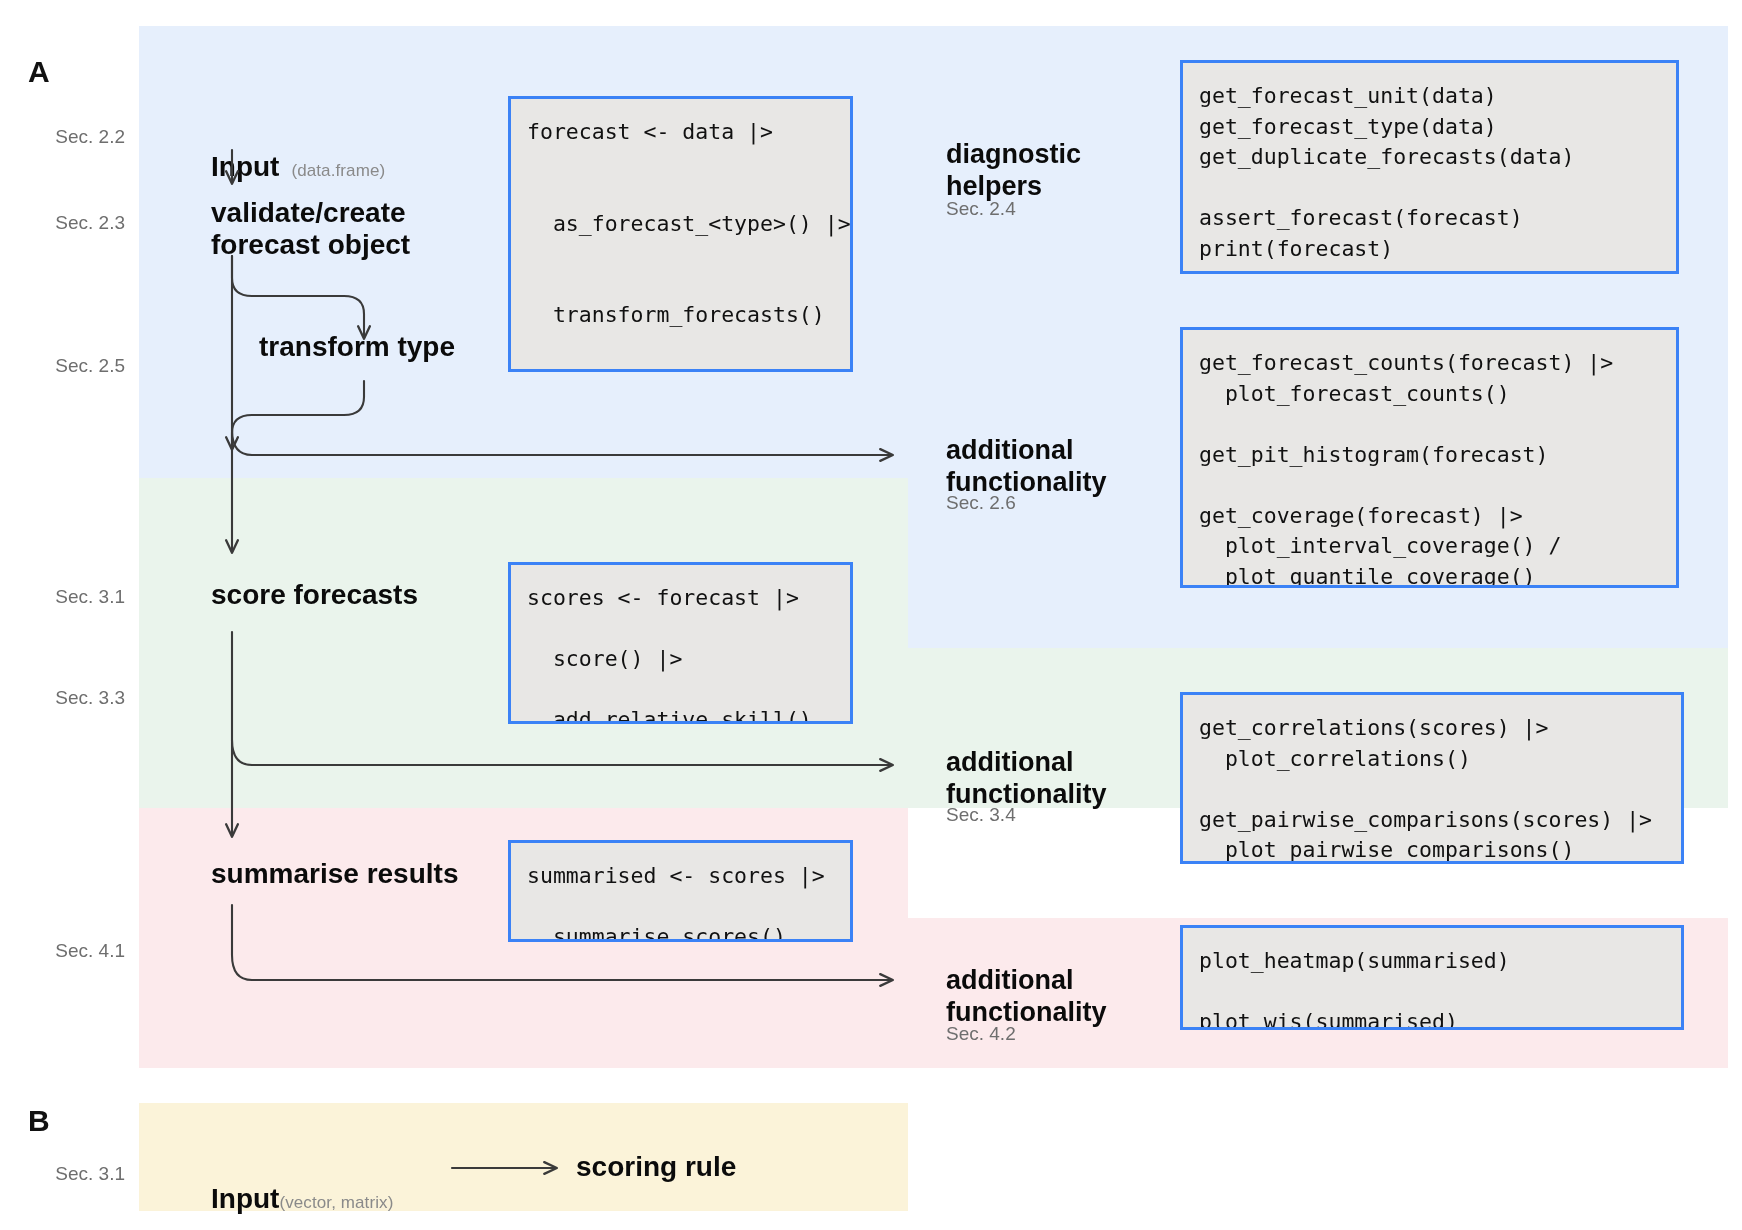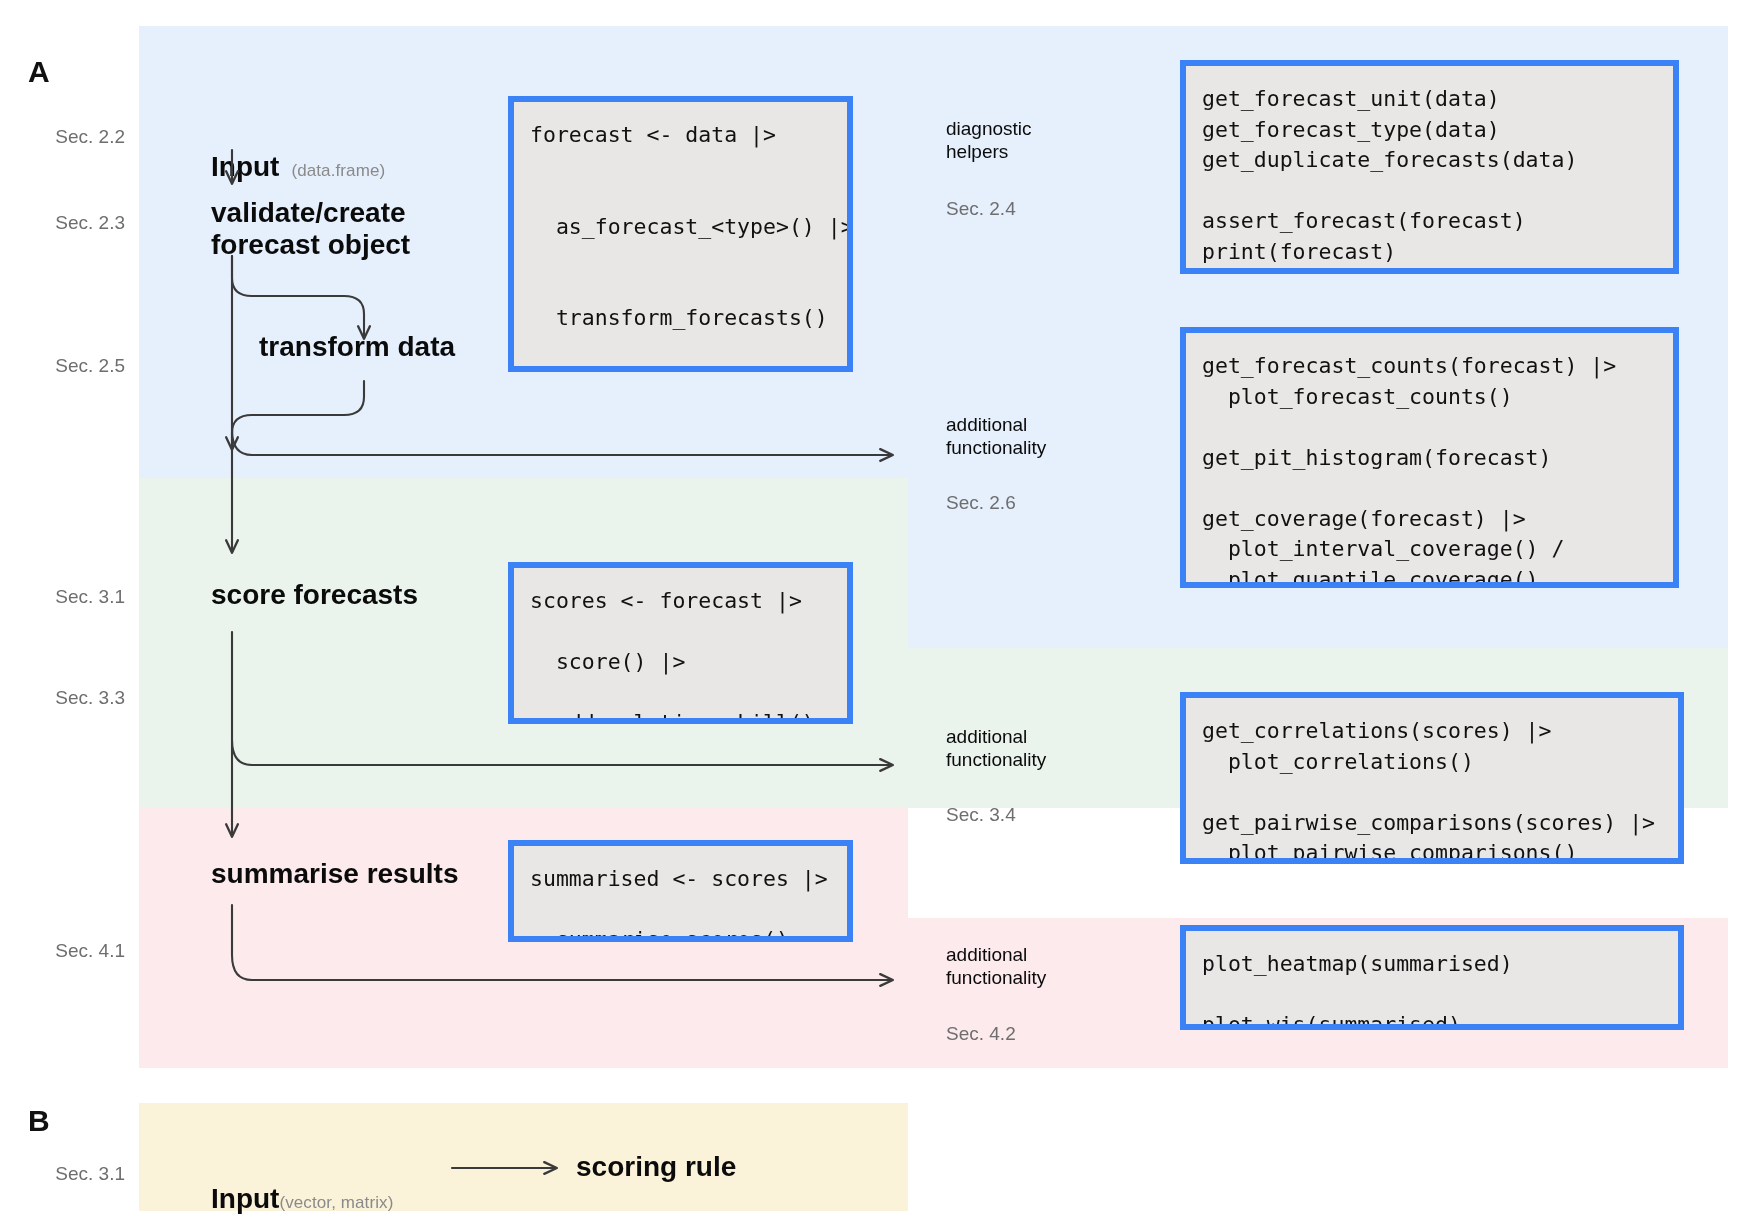--- a/index.html
+++ b/index.html
@@ -66,32 +66,33 @@
   .node-sub {
     font-weight: normal;
     font-size: 17px;
     color: #8a8a8a;
     letter-spacing: 0.1px;
   }
 
   
   .rhead {
     position: absolute;
-    font-weight: normal;
-    font-size: 19px;
+    font-weight: bold;
+    font-size: 27px;
     color: #0b0b0b;
     line-height: 1.2;
     white-space: pre-line;
+    margin-top: 20px;
   }
 
   
   .code-box {
     position: absolute;
     background: #e8e7e5;
-    border: 6px solid #3b82f6;
+    border: 3px solid #3b82f6;
     box-sizing: border-box;
     font-family: "DejaVu Sans Mono", monospace;
     font-size: 21.5px;
     line-height: 1.42;
     color: #111;
     white-space: pre;
     padding: 18px 16px;
     overflow: hidden;
   }
 
@@ -127,21 +128,21 @@
   <div class="sec-label" style="top:940px">Sec. 4.1</div>
   <div class="sec-label" style="top:1163px">Sec. 3.1</div>
 
   <div class="node-label" style="left:211px; top:119px">
     <span>Input</span><span class="node-sub" style="margin-left:12px">(data.frame)</span>
   </div>
 
   <div class="node-label" style="left:211px; top:197px">validate/create
 forecast object</div>
 
-  <div class="node-label" style="left:259px; top:331px">transform data</div>
+  <div class="node-label" style="left:259px; top:331px">transform type</div>
 
   <div class="node-label" style="left:211px; top:579px">score forecasts</div>
 
   <div class="node-label" style="left:211px; top:858px">summarise results</div>
 
   <div class="rhead" style="left:946px; top:118px">diagnostic
 helpers</div>
   <div class="sec-label" style="left:946px; top:198px; width:auto; text-align:left">Sec. 2.4</div>
 
   <div class="rhead" style="left:946px; top:414px">additional

